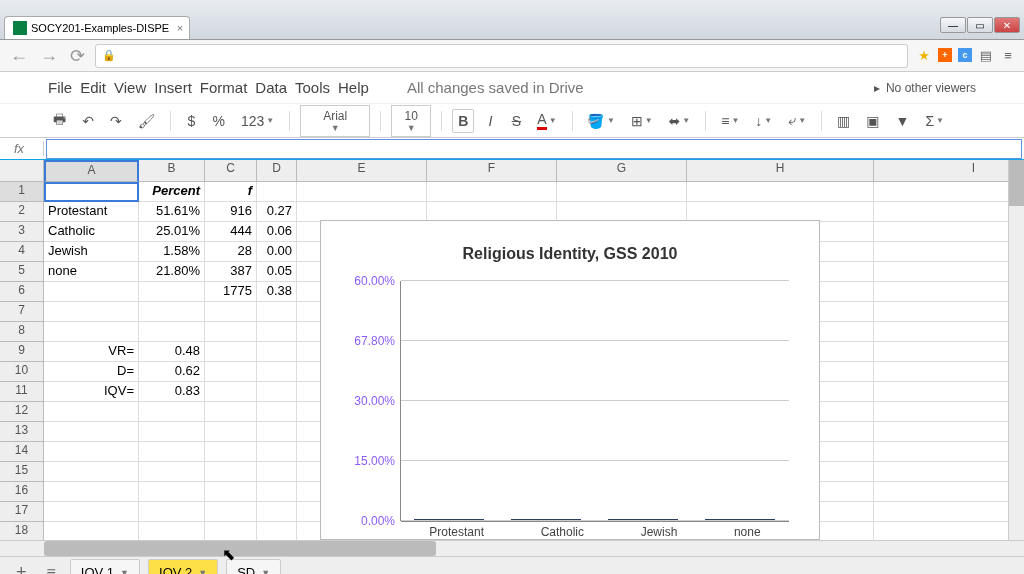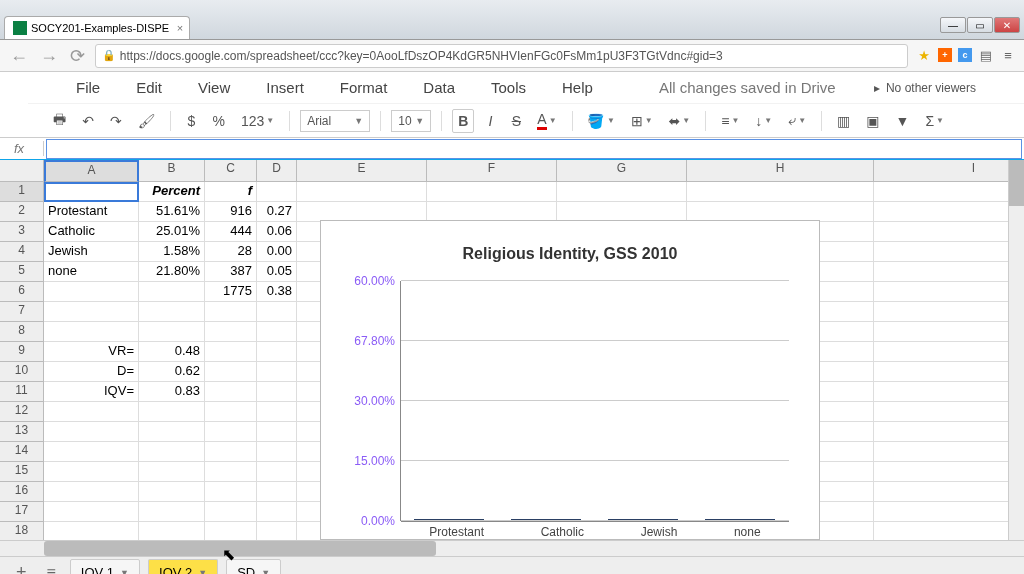--- a/index.html
+++ b/index.html
@@ -19,30 +19,30 @@
 .nav-btn { color: #999; font-size: 18px; cursor: pointer; padding: 0 2px; }
 .url-box { flex: 1; height: 24px; border: 1px solid #ccc; border-radius: 3px; background: #fff; display: flex; align-items: center; padding: 0 6px; font-size: 12px; gap: 4px; color: #555; overflow: hidden; white-space: nowrap; }
 .url-box .lock { color: #5a5; font-size: 11px; }
 .addr-right { display: flex; gap: 6px; }
 .addr-right span { width: 16px; height: 16px; font-size: 13px; color: #666; display: flex; align-items: center; justify-content: center; }
 .addr-right .star { color: #ecb400; }
 .addr-right .orange { background: #f60; color: #fff; font-size: 9px; font-weight: bold; width: 14px; height: 14px; }
 .addr-right .blue { background: #49e; color: #fff; font-size: 9px; font-weight: bold; width: 14px; height: 14px; }
 
 
-.menubar { height: 32px; display: flex; align-items: center; padding: 0 48px; gap: 36px; font-size: 15px; color: #444; border-bottom: 1px solid #f2f2f2; margin-left: 28px; }
+.menubar { height: 32px; display: flex; align-items: center; padding: 0 48px; gap: 8px; font-size: 15px; color: #444; border-bottom: 1px solid #f2f2f2; }
 .menubar .item { cursor: pointer; }
 .menubar .status { color: #777; margin-left: 30px; }
 .menubar .viewers { margin-left: auto; color: #555; font-size: 12px; display: flex; align-items: center; gap: 6px; }
 
 
 .toolbar { height: 34px; border-bottom: 1px solid #ccc; display: flex; align-items: center; padding: 0 48px; gap: 6px; color: #555; }
 .tbtn { padding: 3px 5px; cursor: pointer; font-size: 14px; min-width: 20px; text-align: center; border-radius: 2px; }
 .tsep { width: 1px; height: 20px; background: #ddd; margin: 0 4px; }
-.font-box { border: 1px solid #ccc; padding: 3px 6px; min-width: 70px; font-size: 12px; display: flex; align-items: center; justify-content: space-between; }
+.font-box { border: 1px solid #ccc; padding: 3px 6px; min-width: 70px; font-size: 12px; display: flex; align-items: center; justify-content: space-between; flex-direction: column; }
 .font-box .arr { font-size: 9px; color: #777; }
 .tbtn-dd { display: flex; align-items: center; gap: 2px; }
 .tbtn-dd .arr { font-size: 8px; color: #777; }
 
 
 .fxbar { height: 22px; border-bottom: 1px solid #0ea5e9; display: flex; align-items: center; }
 .fx-label { width: 44px; padding: 0 14px; font-style: italic; color: #777; border-right: 1px solid #ccc; }
 .fx-input { flex: 1; border: 1px solid #5b91e4; height: 20px; margin: 0 2px; }
 
 
@@ -104,21 +104,20 @@
     <span>✕</span>
   </div>
 </div>
 
 <div class="addr-bar">
   <span class="nav-btn">←</span>
   <span class="nav-btn">→</span>
   <span class="nav-btn">⟳</span>
   <div class="url-box">
     <span class="lock">🔒</span>
-    <span>https://docs.google.com/spreadsheet/ccc?key=0AooLfDszOP4KdGR5NHVIenFGc0FsMm1pU3F3TGtVdnc#gid=3</span>
   </div>
   <div class="addr-right">
     <span class="star">★</span>
     <span class="orange">+</span>
     <span class="blue">c</span>
     <span>▤</span>
     <span>≡</span>
   </div>
 </div>
 

